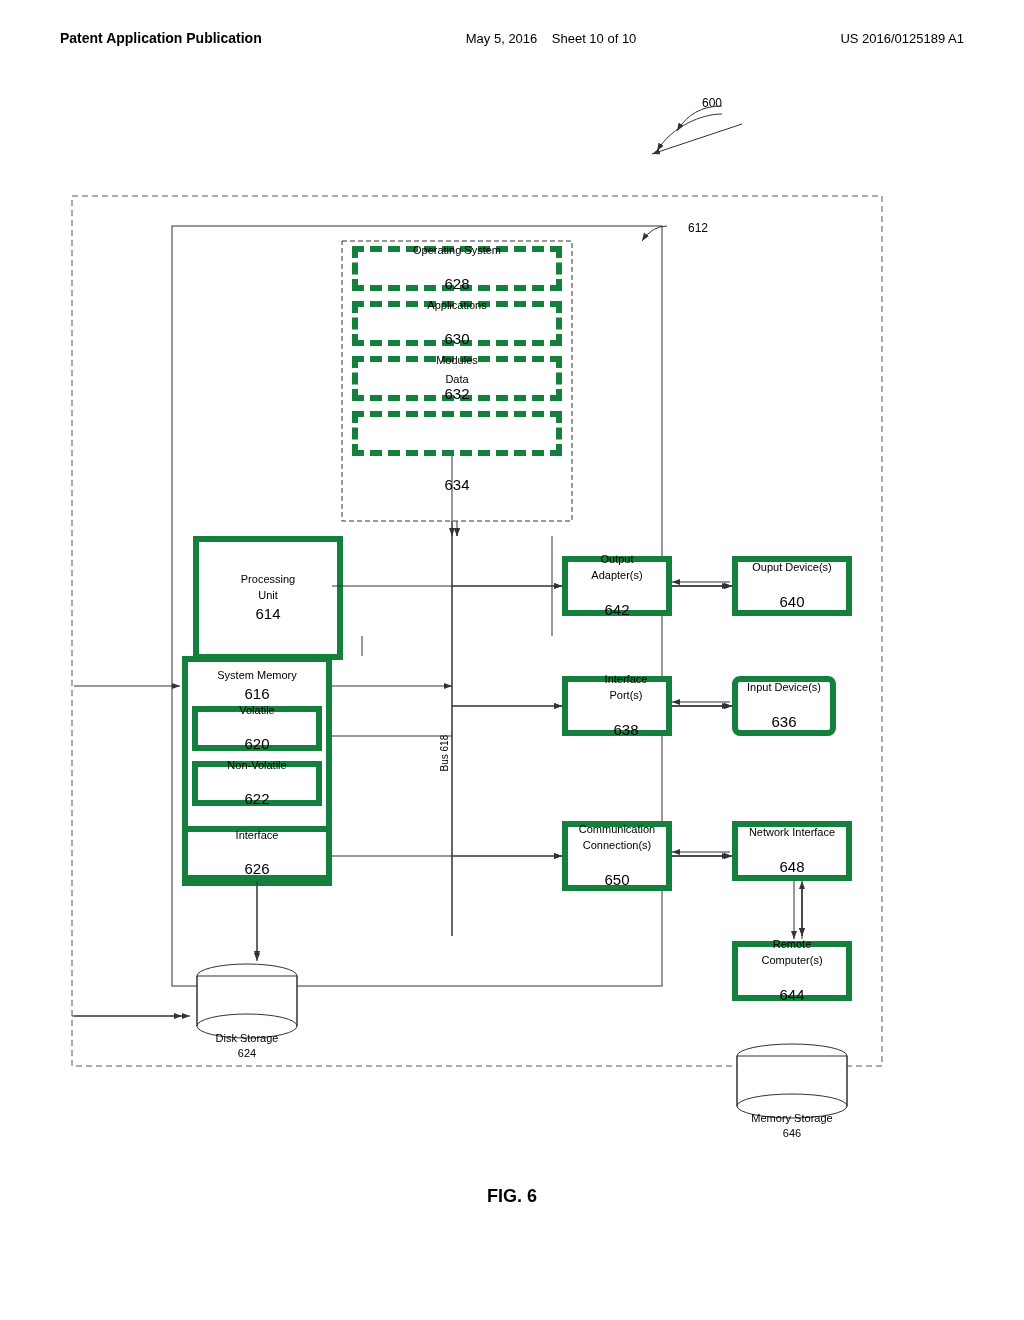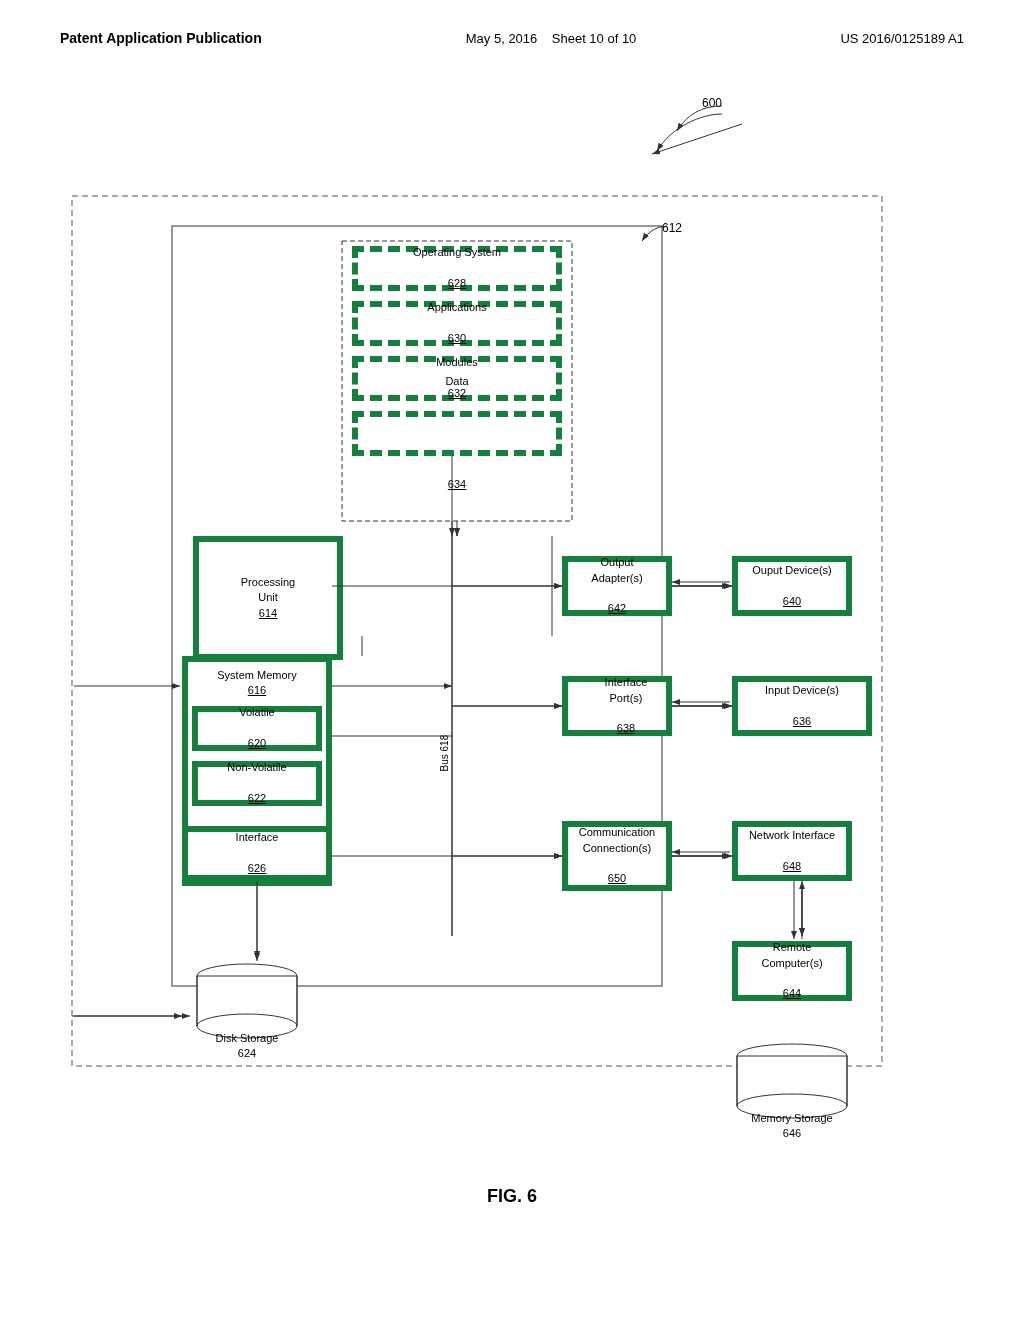--- a/index.html
+++ b/index.html
@@ -54,22 +54,21 @@
       line-height: 1.4;
       padding: 4px 6px;
     }
     .box.dashed {
       border-style: dashed;
     }
     .box .label {
       font-size: 11px;
     }
     .box .num {
-      text-decoration: underline;
-      font-size: 11px;
+      font-size: 15px;
     }
 
     
     .svg-overlay {
       position: absolute;
       top: 0; left: 0;
       width: 100%;
       height: 100%;
       pointer-events: none;
     }
@@ -188,21 +187,21 @@
     </div>
 
     <div class="box dashed" style="left:290px;top:290px;width:210px;height:45px;">
       <span class="label">Modules</span>&nbsp;<span class="num">632</span>
     </div>
 
     <div class="box dashed" style="left:290px;top:345px;width:210px;height:45px;gap:36px;">
       <span class="label">Data</span>&nbsp;<span class="num">634</span>
     </div>
 
-    <div style="position:absolute;top:155px;left:600px;font-size:12px;">612</div>
+    <div style="position:absolute;top:155px;left:600px;font-size:12px;padding-left:26px;">612</div>
     <svg style="position:absolute;top:155px;left:570px;width:40px;height:30px;" xmlns="http://www.w3.org/2000/svg">
       <path d="M 35 5 Q 20 5 10 20" fill="none" stroke="#333" stroke-width="1" marker-end="url(#arrowhead2)"></path>
       <defs>
         <marker id="arrowhead2" markerWidth="8" markerHeight="6" refX="8" refY="3" orient="auto">
           <polygon points="0 0, 8 3, 0 6" fill="#333"></polygon>
         </marker>
       </defs>
     </svg>
 
     <div class="box" style="left:131px;top:470px;width:150px;height:124px;">
@@ -245,21 +244,21 @@
         <br>
       <span class="num">640</span>
     </div>
 
     <div class="box" style="left:500px;top:610px;width:110px;height:60px;padding-left:24px;">
       <span>Interface Port(s)</span>
         <br>
       <span class="num">638</span>
     </div>
 
-    <div class="box" style="left:670px;top:610px;width:140px;height:60px;">
+    <div class="box" style="left:670px;top:610px;width:104px;height:60px;border-radius:8px;">
       <span>Input Device(s)</span>
         <br>
       <span class="num">636</span>
     </div>
 
     <div class="box" style="left:500px;top:755px;width:110px;height:70px;">
       <span>Communication
 Connection(s)</span>
         <br>
       <span class="num">650</span>

